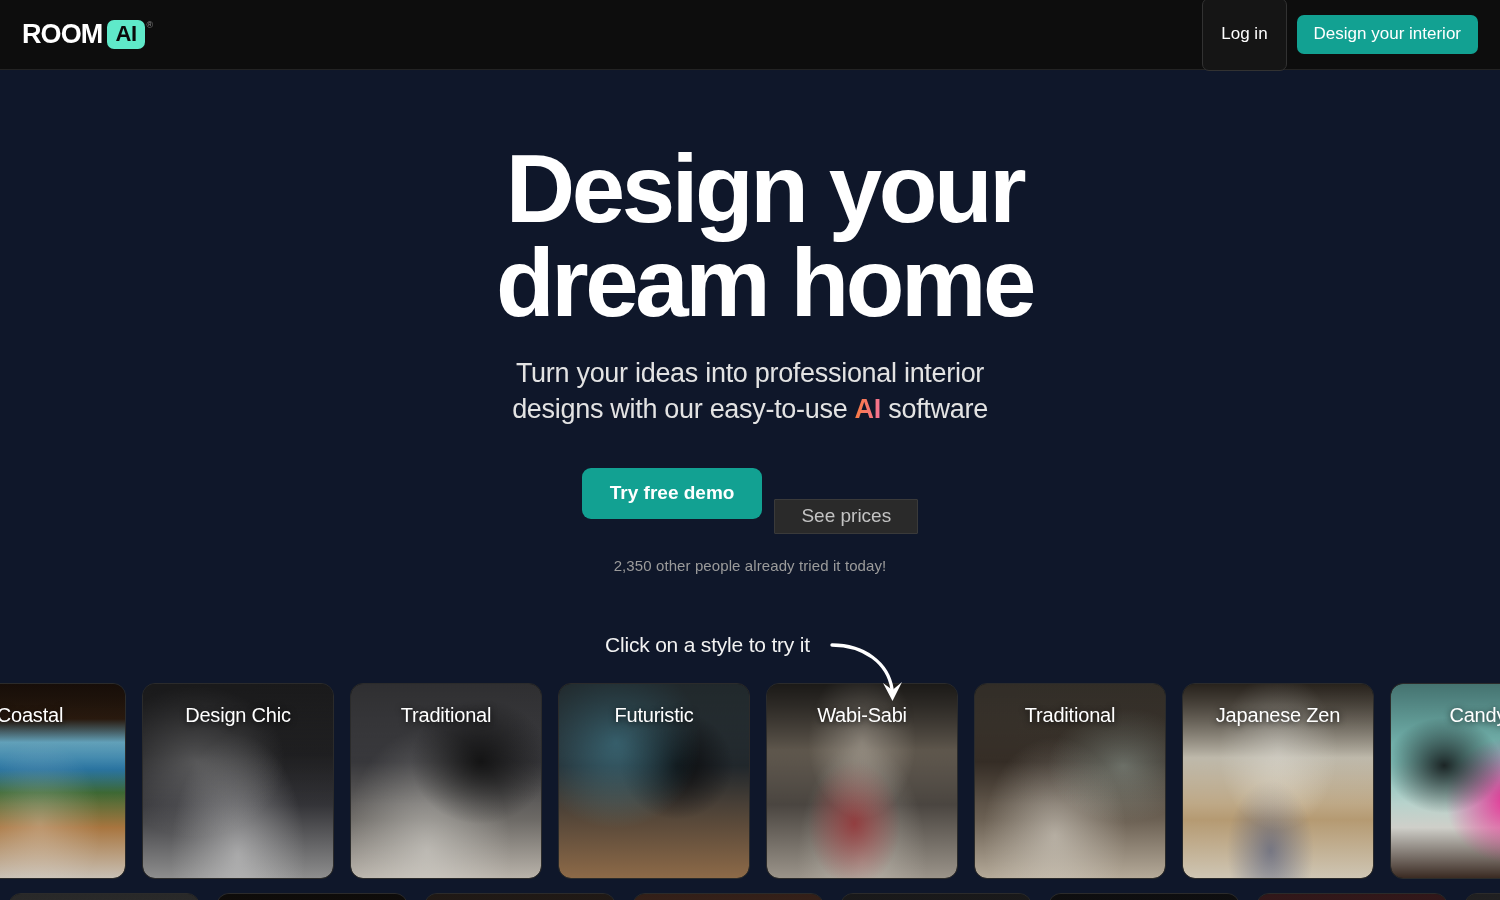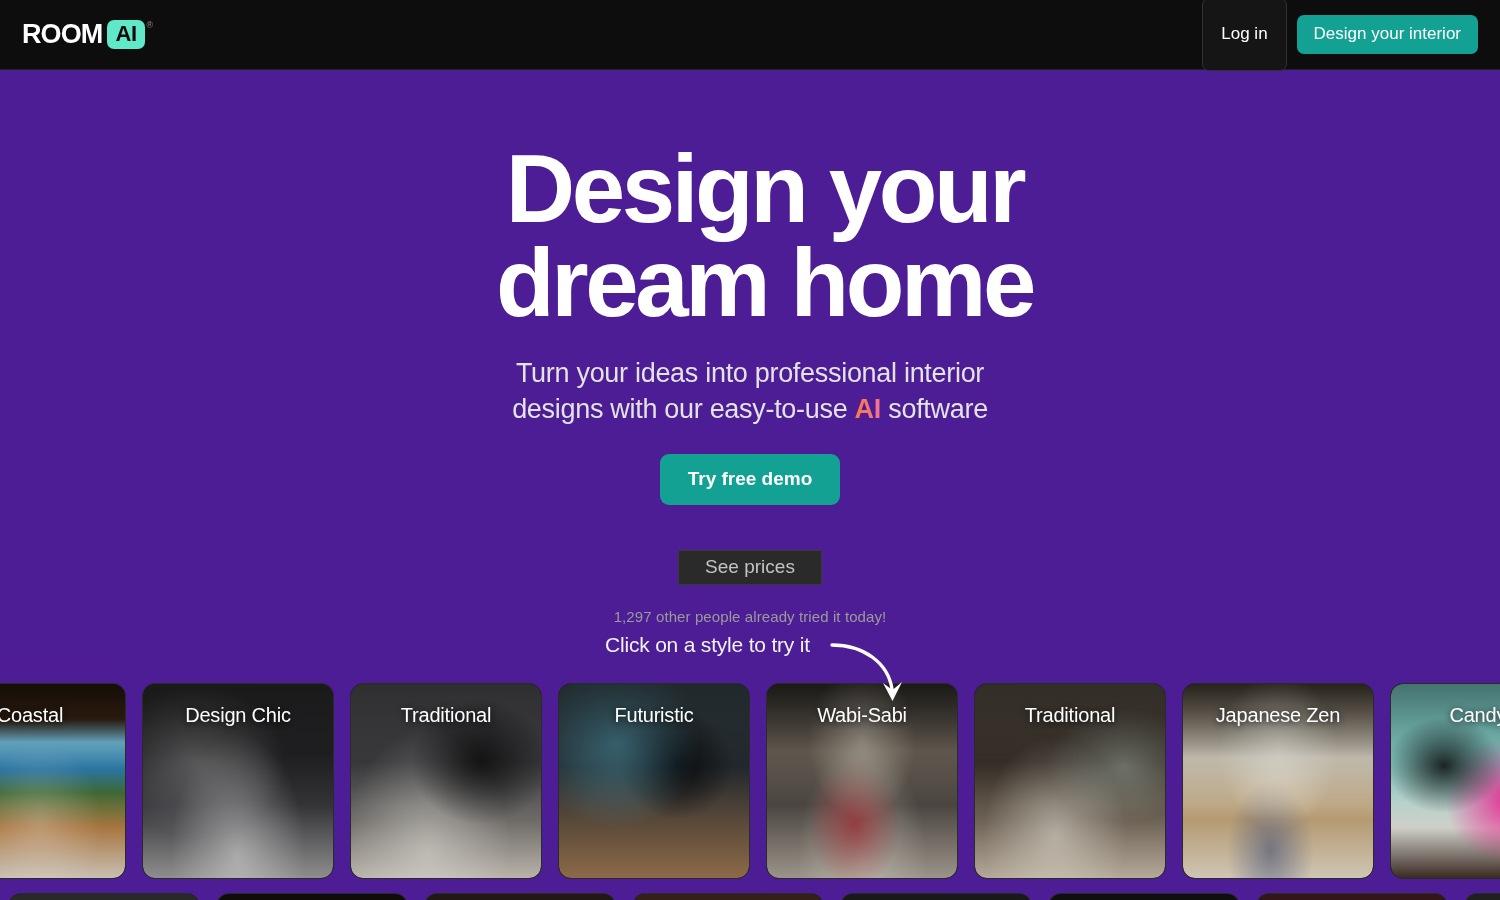--- a/index.html
+++ b/index.html
@@ -10,21 +10,21 @@
     overflow: hidden;
     background: #0d0d0d;
     font-family: "Liberation Sans", sans-serif;
     -webkit-font-smoothing: antialiased;
   }
 
   .page {
     position: relative;
     width: 1500px;
     height: 900px;
-    background: #4c1d95;
+    background: #0f172a;
     overflow: hidden;
   }
 
   
   .header {
     position: absolute;
     top: 0; left: 0;
     width: 1500px;
     height: 70px;
     background: #0d0d0d;
@@ -140,21 +140,21 @@
     background-clip: text;
     color: transparent;
     -webkit-text-fill-color: transparent;
   }
 
   .cta-row {
     margin-top: 26px;
     display: flex;
     justify-content: center;
     align-items: center;
-    flex-direction: column;
+    gap: 12px;
   }
   .btn-demo {
     background: #12a192;
     color: #ffffff;
     border-radius: 9px;
     font-size: 19px;
     font-weight: 600;
     padding: 15px 28px;
     line-height: 1.1;
   }
@@ -341,21 +341,21 @@
     <p class="subtitle">
       <span class="line">Turn your ideas into professional interior</span>
       <span class="line"><span>designs with our easy-to-use </span><span class="accent">AI</span><span> software</span></span>
     </p>
 
     <div class="cta-row">
       <button class="btn btn-demo">Try free demo</button>
       <button class="btn btn-prices">See prices</button>
     </div>
 
-    <div class="tried-note">1,297 other people already tried it today!</div>
+    <div class="tried-note">2,350 other people already tried it today!</div>
   </div>
 
   <div class="hint-wrap">
     <div class="hint-text">Click on a style to try it</div>
     <svg class="hint-arrow" viewBox="0 0 90 80">
       <path d="M 4 12 C 36 12, 60 30, 64 56" stroke="#ffffff" stroke-width="3.4" fill="none" stroke-linecap="round"></path>
       <path d="M 55 50 L 64.5 68 L 74 49 L 64.5 57 Z" fill="#ffffff"></path>
     </svg>
   </div>
 

